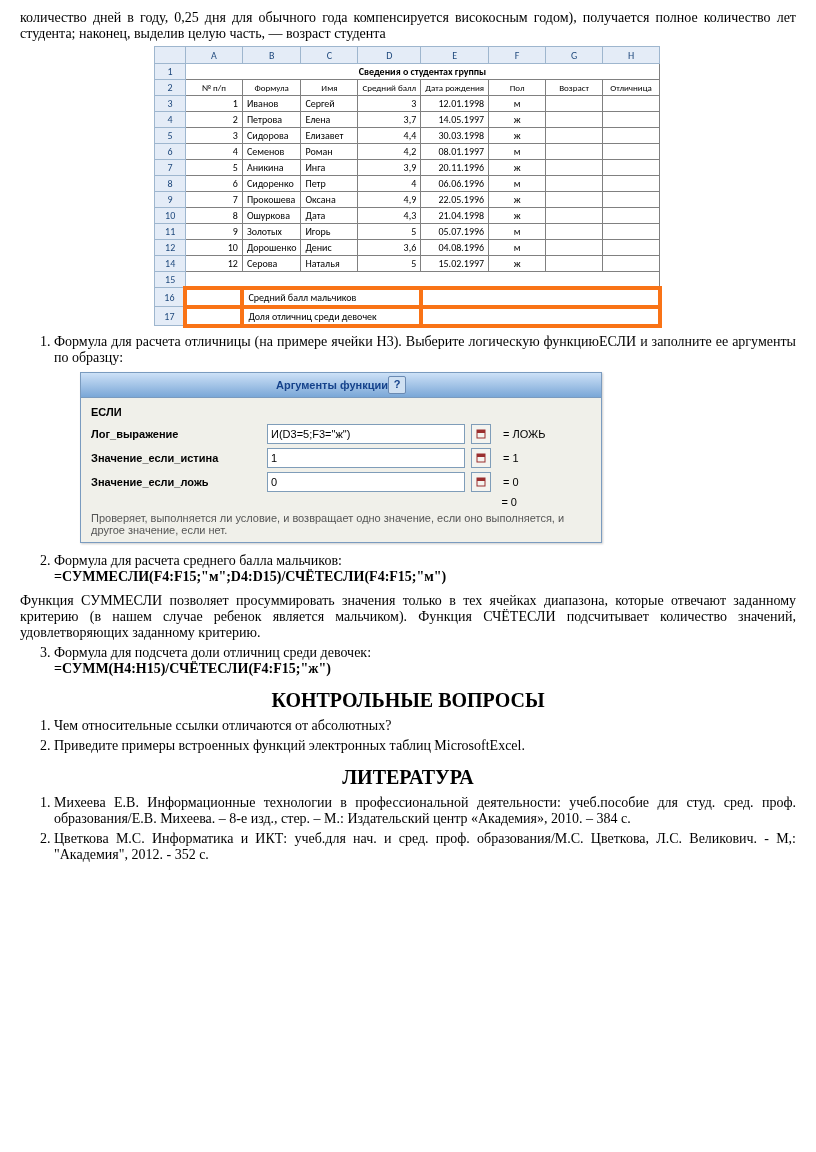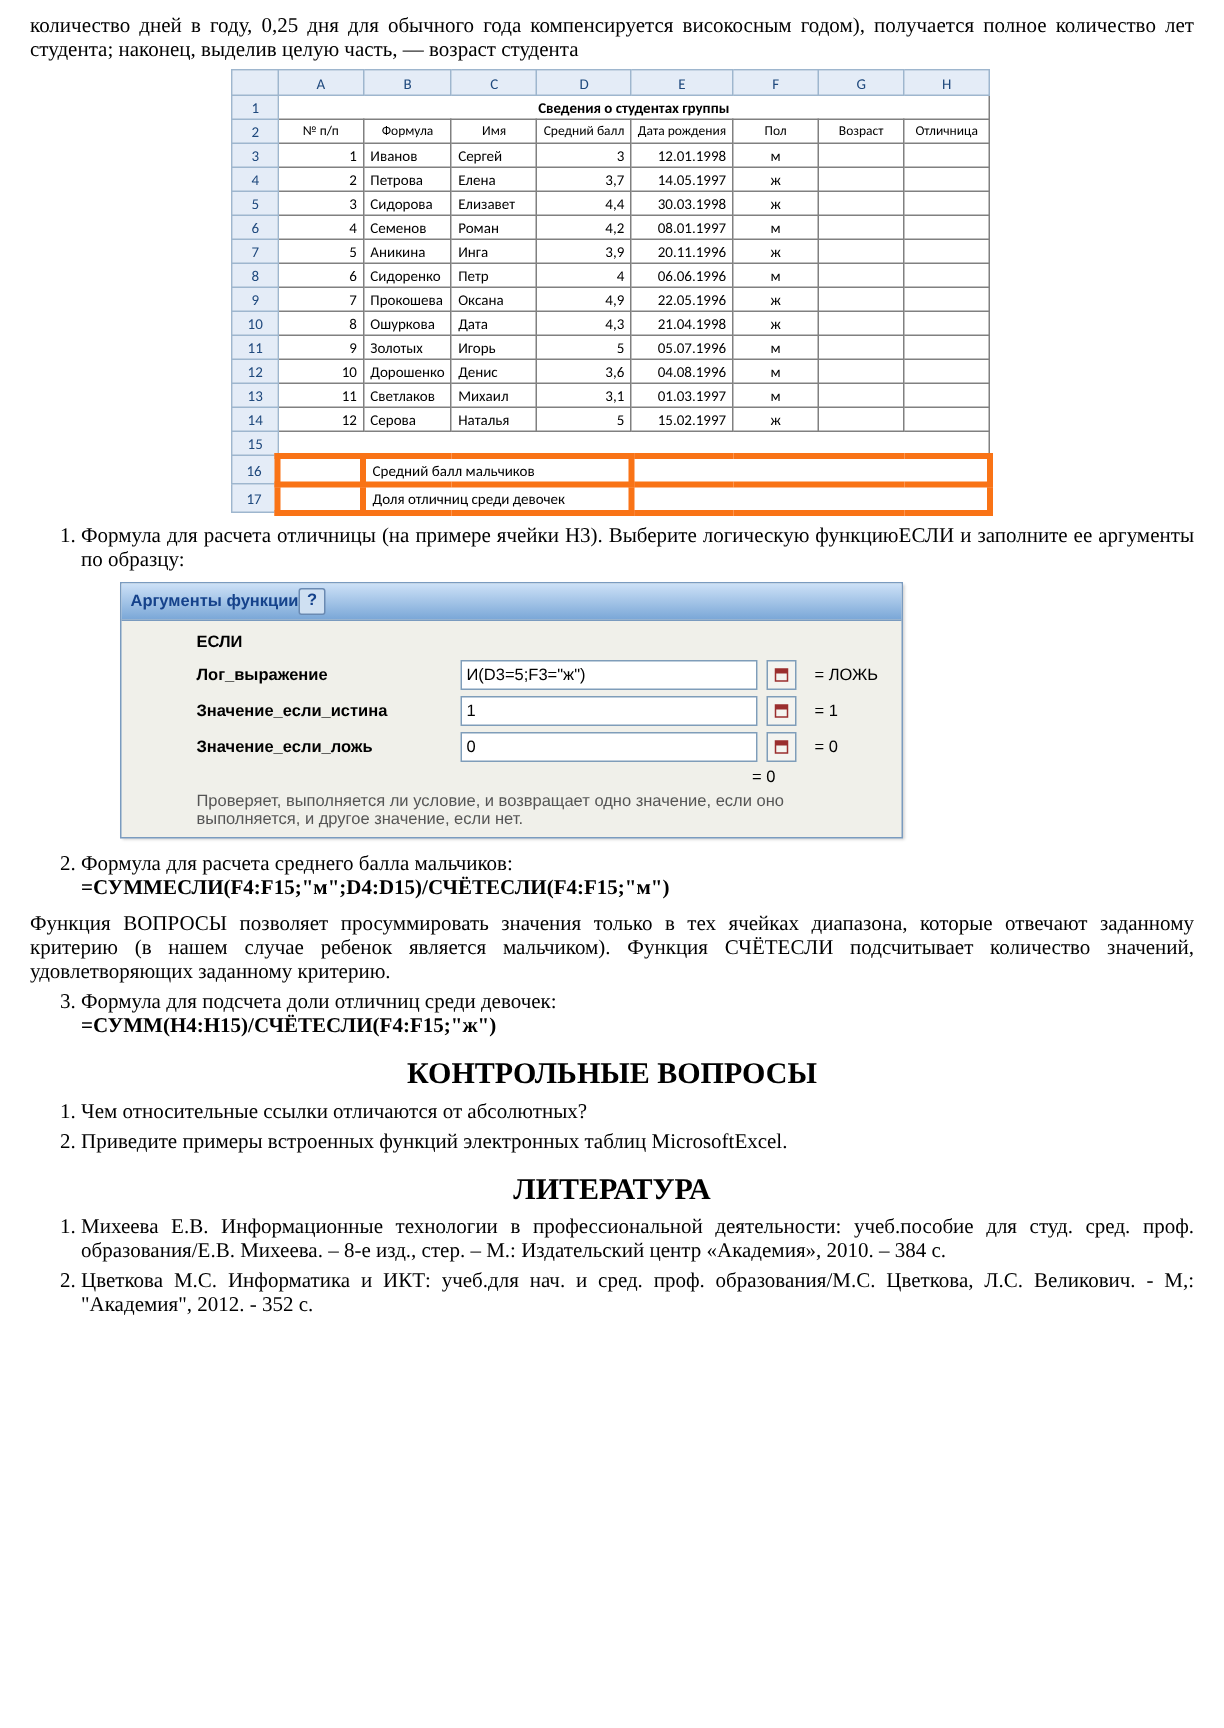--- a/index.html
+++ b/index.html
@@ -59,29 +59,29 @@
     background: #f0f0ea;
     font-family: Tahoma, Arial, sans-serif;
     font-size: 11px;
     box-shadow: 1px 1px 2px rgba(0,0,0,0.2);
   }
   .dlg-title {
     background: linear-gradient(#cde1f7, #7aa7d7);
     color: #15428b;
     font-weight: bold;
     padding: 3px 6px;
-    display:flex; justify-content:flex-start; align-items:center;
+    display:flex; justify-content:center; align-items:center;
     border-bottom:1px solid #7a9bbf;
   }
   .dlg-help {
     width:16px; height:16px; border:1px solid #6a8ab2; background:#cfe0f2;
     color:#15428b; text-align:center; line-height:14px; border-radius:2px;
     font-size:11px;
   }
-  .dlg-body { padding: 8px 10px 6px 10px; margin-left: 40px; }
+  .dlg-body { padding: 8px 10px 6px 10px; }
   .dlg-fn { font-weight:bold; margin-bottom:6px; }
   .dlg-row { display:flex; align-items:center; margin-bottom:4px; gap:6px; }
   .dlg-label { width:170px; font-weight:bold; }
   .dlg-input {
     flex:0 0 190px; height:18px; border:1px solid #7f9db9; background:#fff;
     padding: 0 3px; line-height:18px; font-size:11px;
   }
   .dlg-pick {
     width:18px; height:18px; border:1px solid #7f9db9; background:#f4f4f0;
     display:flex; align-items:center; justify-content:center;
@@ -230,31 +230,20 @@
           <td class="cell"></td>
           <td class="cell"></td>
         </tr>
         <tr>
           <td class="rowh">12</td>
           <td class="cell num">10</td>
           <td class="cell lft">Дорошенко</td>
           <td class="cell lft">Денис</td>
           <td class="cell num">3,6</td>
           <td class="cell num">04.08.1996</td>
-          <td class="cell ctr">м</td>
-          <td class="cell"></td>
-          <td class="cell"></td>
-        </tr>
-        <tr>
-          <td class="rowh">13</td>
-          <td class="cell num">11</td>
-          <td class="cell lft">Светлаков</td>
-          <td class="cell lft">Михаил</td>
-          <td class="cell num">3,1</td>
-          <td class="cell num">01.03.1997</td>
           <td class="cell ctr">м</td>
           <td class="cell"></td>
           <td class="cell"></td>
         </tr>
         <tr>
           <td class="rowh">14</td>
           <td class="cell num">12</td>
           <td class="cell lft">Серова</td>
           <td class="cell lft">Наталья</td>
           <td class="cell num">5</td>
@@ -340,21 +329,21 @@
   </div>
 </div>
 
 <ol class="ol-num" start="2">
   <li>
     <span>Формула для расчета среднего балла мальчиков:</span><br>
     <span class="bold">=СУММЕСЛИ(F4:F15;"м";D4:D15)/СЧЁТЕСЛИ(F4:F15;"м")</span>
   </li>
 </ol>
 
-<p class="justify-wide" style="margin-top:8px">Функция ВОПРОСЫ позволяет просуммировать значения только в тех ячейках диапазона, которые отвечают заданному критерию (в нашем случае ребенок является мальчиком). Функция СЧЁТЕСЛИ подсчитывает количество значений, удовлетворяющих заданному критерию.</p>
+<p class="justify-wide" style="margin-top:8px">Функция СУММЕСЛИ позволяет просуммировать значения только в тех ячейках диапазона, которые отвечают заданному критерию (в нашем случае ребенок является мальчиком). Функция СЧЁТЕСЛИ подсчитывает количество значений, удовлетворяющих заданному критерию.</p>
 
 <ol class="ol-num" start="3">
   <li>
     <span>Формула для подсчета доли отличниц среди девочек:</span><br>
     <span class="bold">=СУММ(H4:H15)/СЧЁТЕСЛИ(F4:F15;"ж")</span>
   </li>
 </ol>
 
 <h4 class="section bold">КОНТРОЛЬНЫЕ ВОПРОСЫ</h4>
 <ol class="ol-num">

